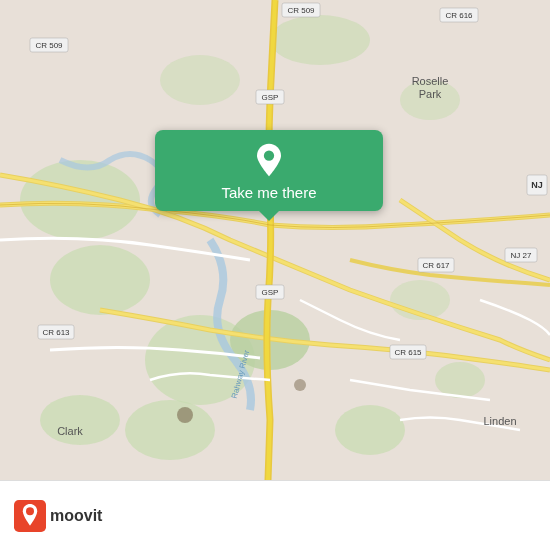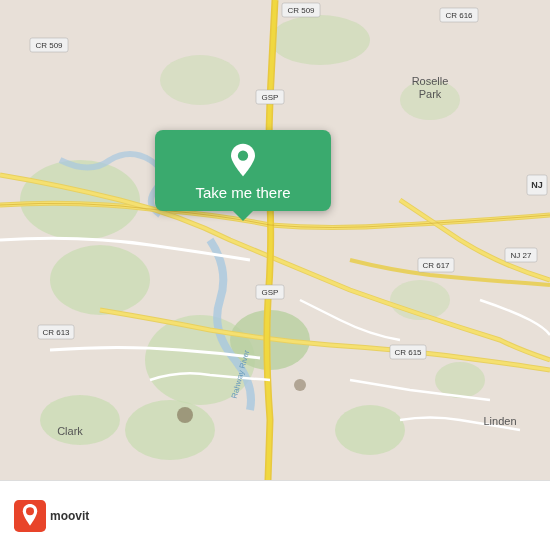--- a/index.html
+++ b/index.html
@@ -24,21 +24,21 @@
     #map-svg {
       width: 100%;
       height: 100%;
     }
 
     
     #popup {
       position: absolute;
       top: 130px;
       left: 155px;
-      width: 176px;
+      width: 228px;
       background: #3aaa6e;
       border-radius: 8px;
       display: flex;
       flex-direction: column;
       align-items: center;
       padding: 12px 16px 10px;
       cursor: pointer;
       box-shadow: 0 2px 8px rgba(0,0,0,0.3);
     }
 
@@ -103,21 +103,21 @@
       gap: 4px;
       flex-shrink: 0;
     }
 
     #moovit-icon {
       width: 32px;
       height: 32px;
     }
 
     #moovit-text {
-      font-size: 12px;
+      font-size: 16px;
       font-weight: bold;
       color: #333;
     }
   </style>
 </head>
 <body>
 
 <div id="map-container">
   <svg id="map-svg" viewBox="0 0 550 480" xmlns="http://www.w3.org/2000/svg">
 

